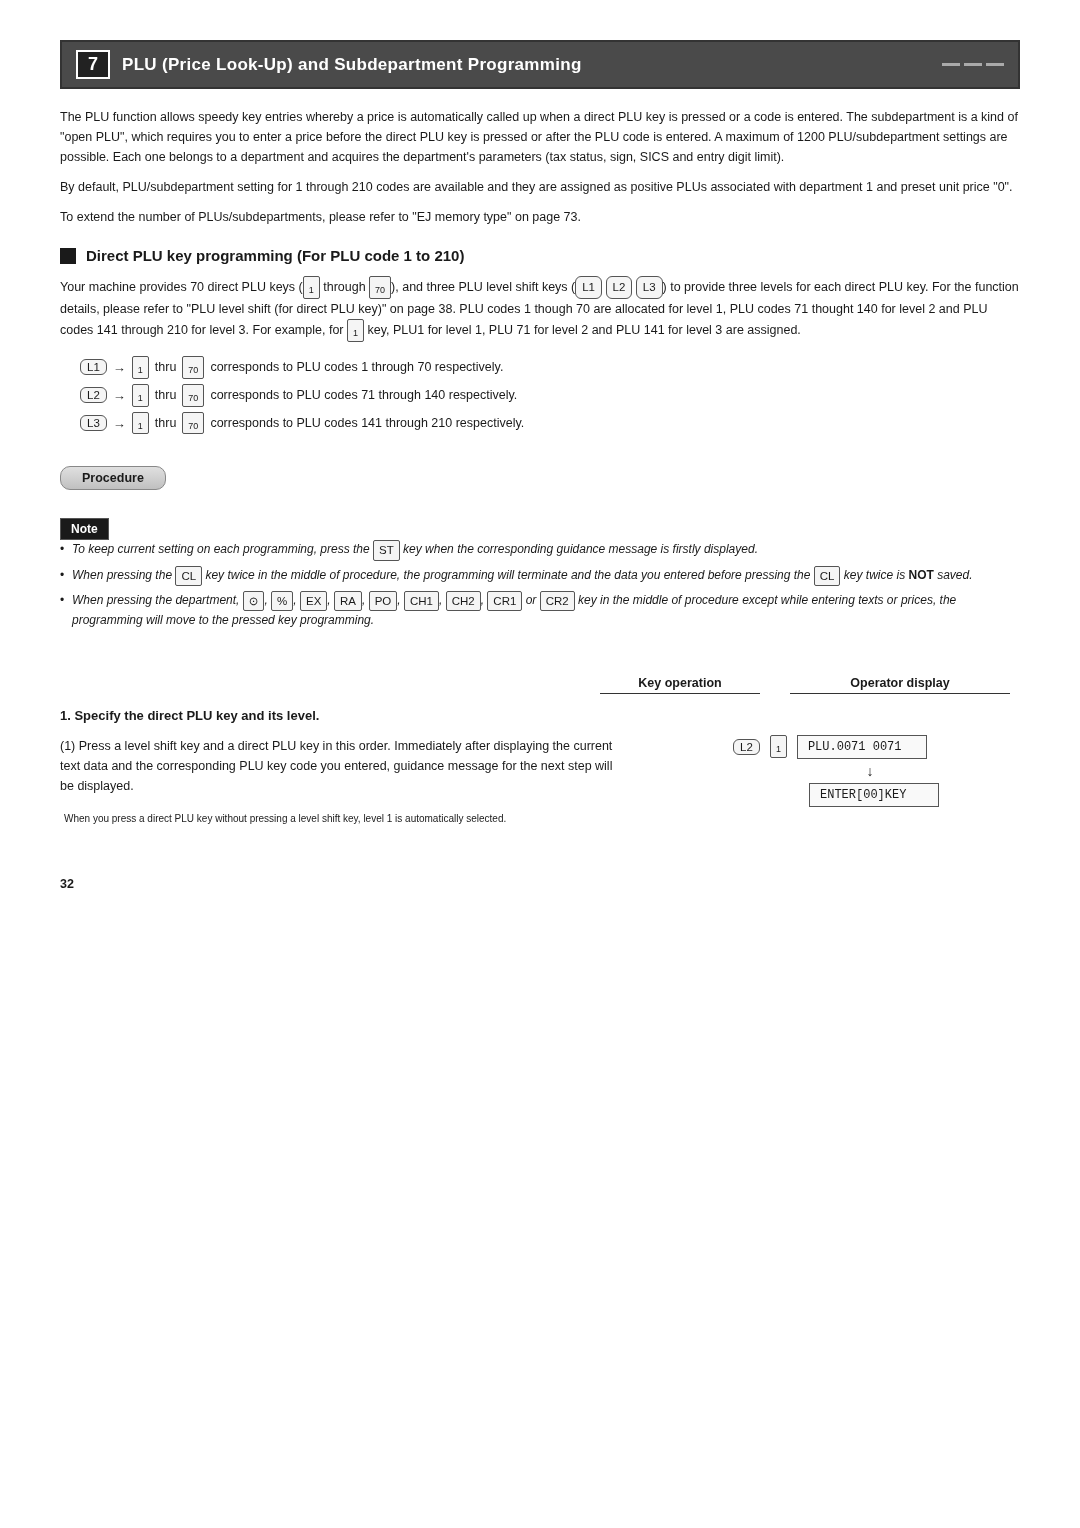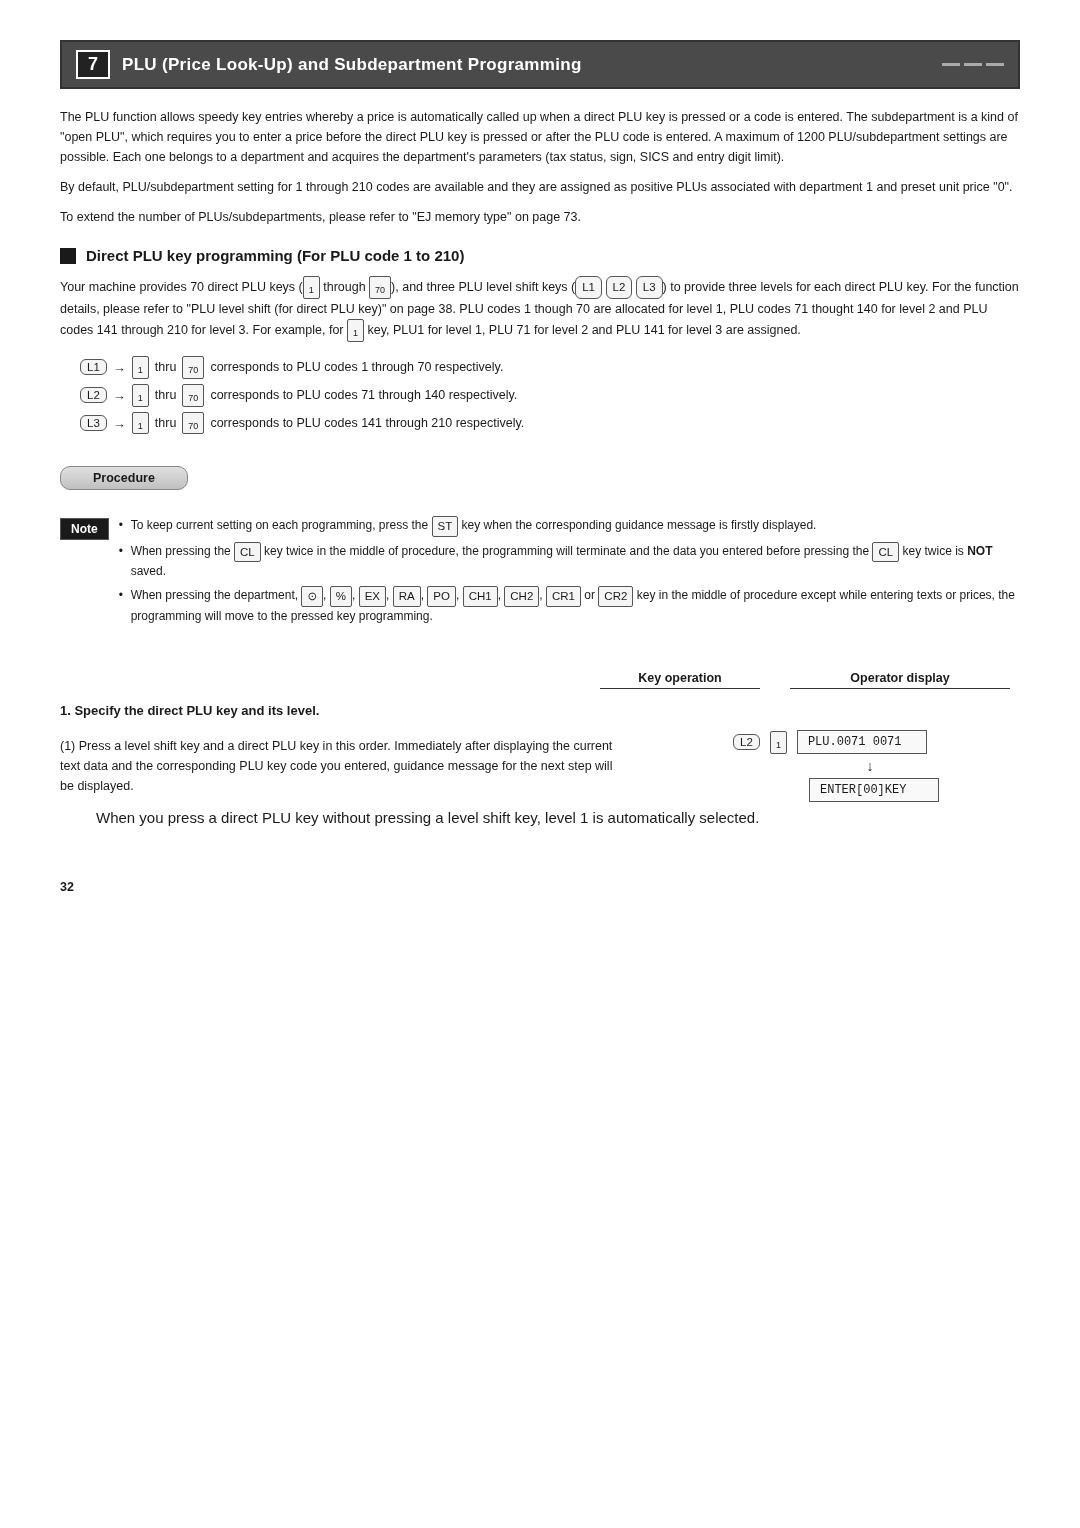--- a/index.html
+++ b/index.html
@@ -123,33 +123,33 @@
     .arrow {
       font-size: 13px;
     }
 
     
     .procedure-btn {
       display: inline-block;
       background: linear-gradient(to bottom, #e0e0e0, #c0c0c0);
       border: 1px solid #888;
       border-radius: 10px;
-      padding: 4px 32px;
+      padding: 4px 21px;
       font-size: 12.5px;
       font-weight: bold;
       color: #1a1a1a;
       margin: 14px 0 18px 0;
     }
 
     
     .note-container {
       display: flex;
       align-items: flex-start;
       margin: 8px 0 20px 0;
-      gap: 10px;
+      flex-direction: column;
     }
     .note-label {
       display: inline-block;
       background: #1a1a1a;
       color: #fff;
       font-weight: bold;
       font-size: 12px;
       padding: 3px 10px;
       border: 1.5px solid #555;
       flex-shrink: 0;
@@ -167,21 +167,21 @@
     .note-content ul li {
       margin-bottom: 5px;
       padding-left: 12px;
       position: relative;
     }
     .note-content ul li::before {
       content: "•";
       position: absolute;
       left: 0;
     }
-    .italic { }
+    .italic { font-style: italic; }
 
     
     .col-headers {
       display: flex;
       justify-content: flex-end;
       margin: 12px 0 6px 0;
       padding-right: 10px;
       gap: 0;
     }
     .col-header {
@@ -201,21 +201,21 @@
     .step-section {
       margin: 14px 0;
     }
     .step-heading {
       font-size: 13px;
       font-weight: bold;
       margin-bottom: 8px;
     }
     .step-body {
       display: flex;
-      align-items: flex-end;
+      align-items: center;
       gap: 12px;
     }
     .step-text-col {
       flex: 1;
       font-size: 12.5px;
       line-height: 1.6;
     }
     .step-text-col p {
       margin-bottom: 6px;
     }
@@ -246,22 +246,22 @@
       gap: 10px;
     }
     .down-arrow {
       font-size: 14px;
       text-align: center;
       margin-left: 80px;
     }
 
     
     .step-subitem {
-      margin-left: 36px;
-      font-size: 15px;
+      margin-left: 4px;
+      font-size: 10px;
       line-height: 1.6;
       margin-top: 4px;
     }
 
     .page-number {
       margin-top: 50px;
       font-size: 12.5px;
       font-weight: bold;
     }
   </style>

